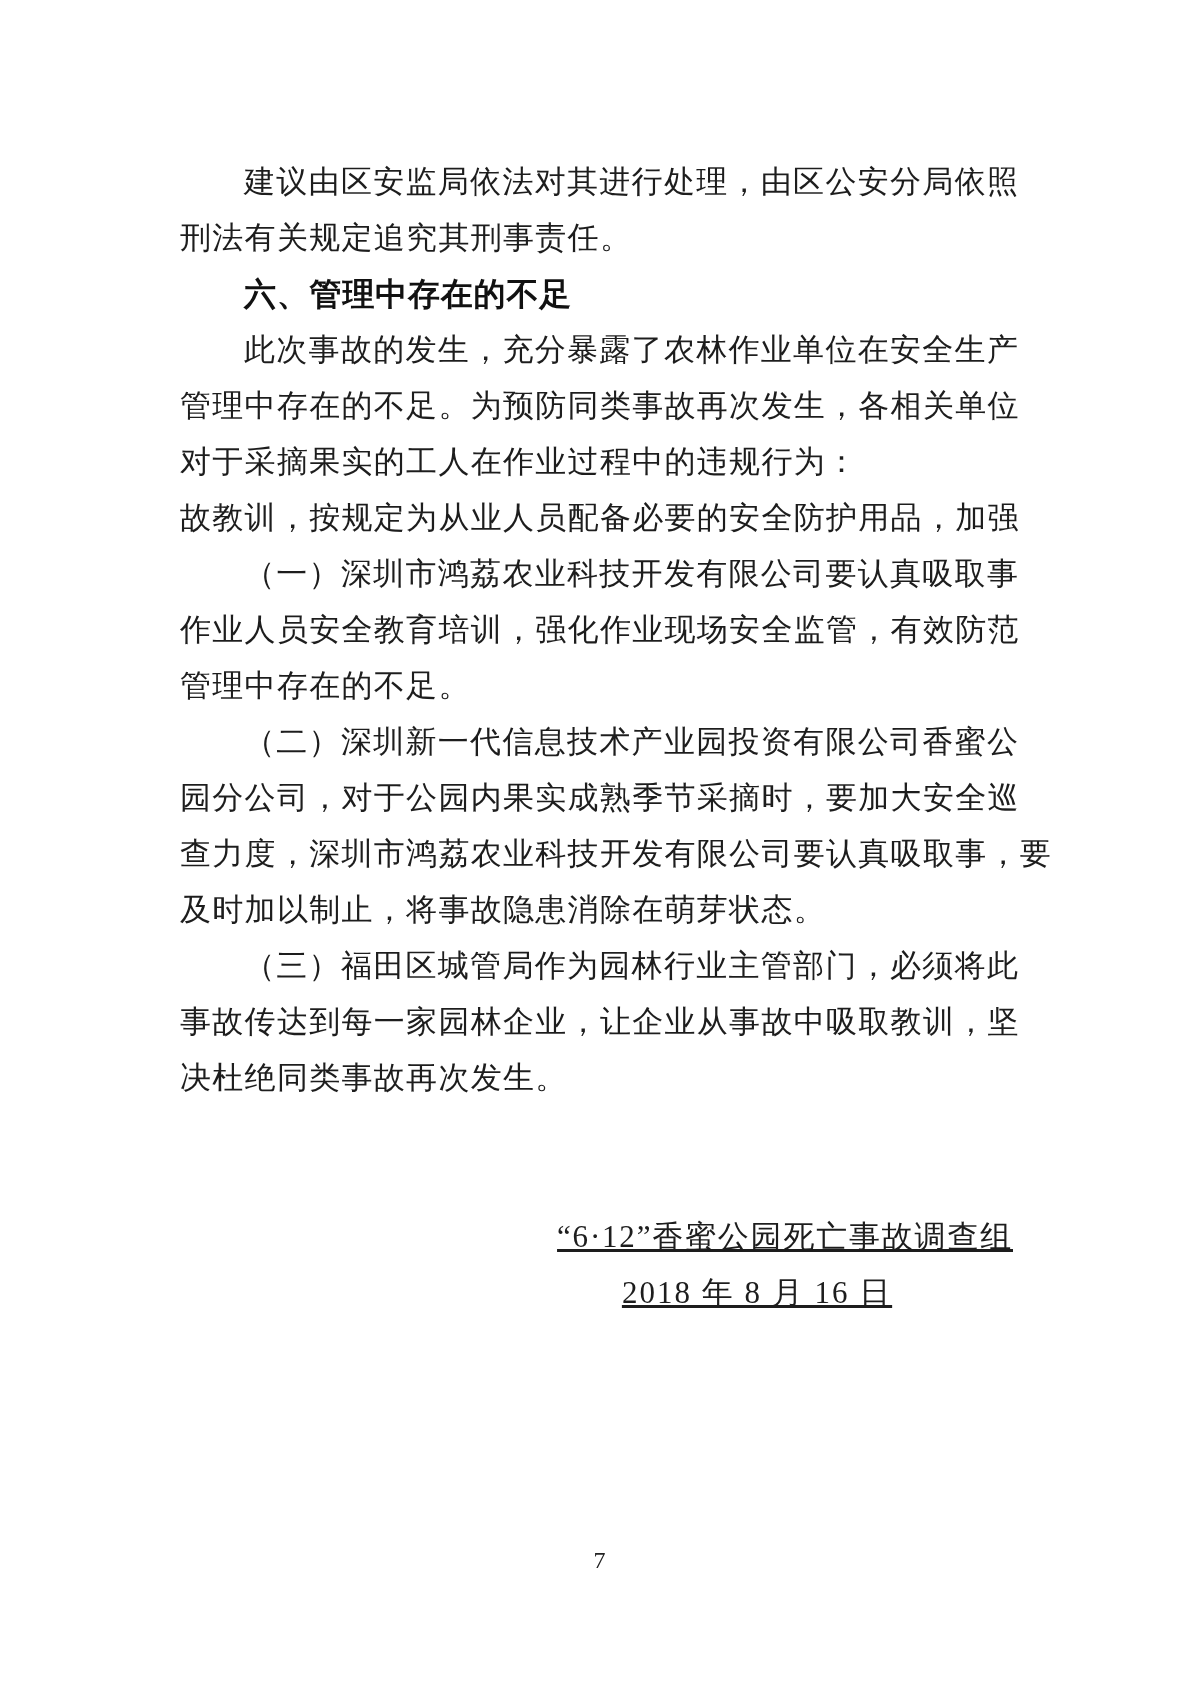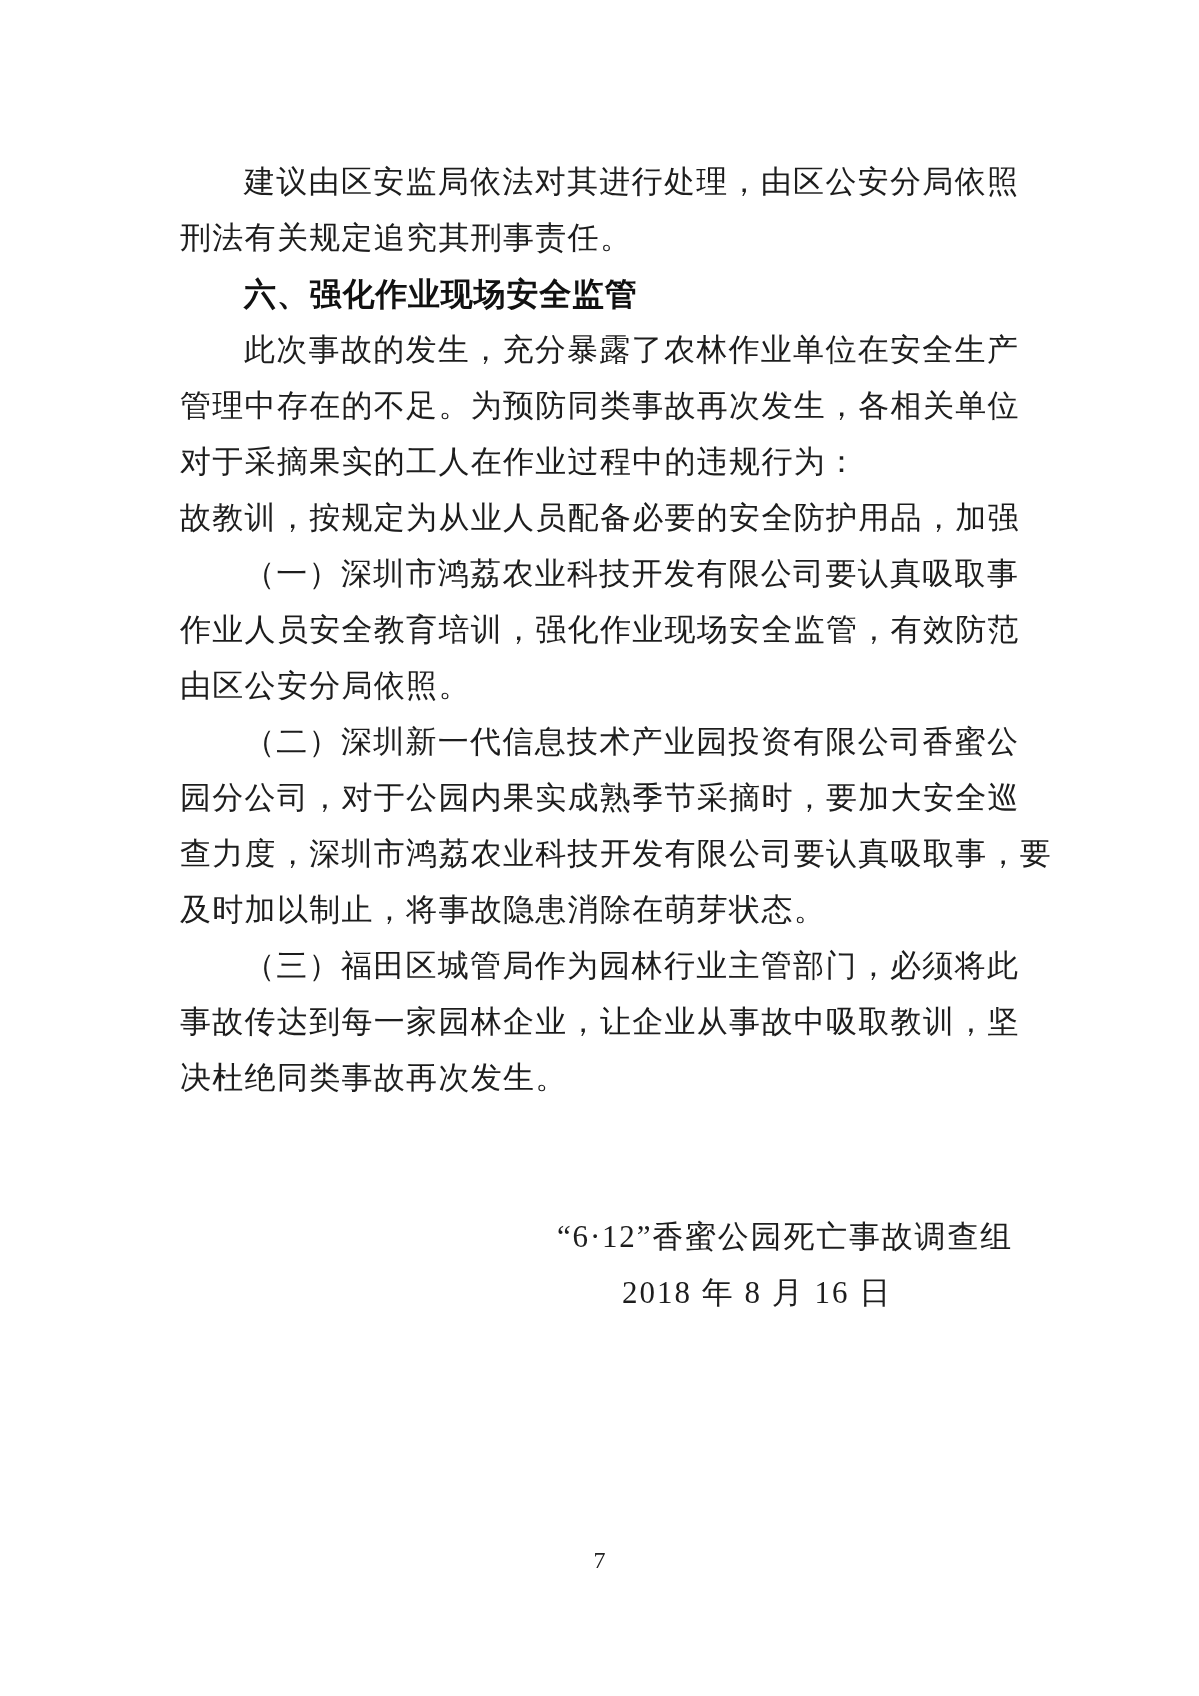--- a/index.html
+++ b/index.html
@@ -47,20 +47,21 @@
     white-space: nowrap;
   }
   .signature {
     position: absolute;
     top: 1209px;
     right: 186px;
     font-size: 31px;
     line-height: 56px;
     text-align: right;
     letter-spacing: 1.8px;
+    text-decoration: underline;
   }
   .signature .sig-org {
     display: block;
     white-space: nowrap;
   }
   .signature .sig-date {
     display: block;
     white-space: nowrap;
     margin-right: 56px;
     letter-spacing: 2px;
@@ -80,33 +81,33 @@
 </head>
 <body>
 
 <main class="doc-body">
 
   <p class="para">
     <span class="line indent">建议由区安监局依法对其进行处理，由区公安分局依照</span>
     <span class="line">刑法有关规定追究其刑事责任。</span>
   </p>
 
-  <h2 class="heading">六、强化作业现场安全监管</h2>
+  <h2 class="heading">六、管理中存在的不足</h2>
 
   <p class="para">
     <span class="line indent">此次事故的发生，充分暴露了农林作业单位在安全生产</span>
     <span class="line">管理中存在的不足。为预防同类事故再次发生，各相关单位</span>
     <span class="line">对于采摘果实的工人在作业过程中的违规行为：</span>
   </p>
 
   <p class="para">
     <span class="line">故教训，按规定为从业人员配备必要的安全防护用品，加强</span>
     <span class="line indent">（一）深圳市鸿荔农业科技开发有限公司要认真吸取事</span>
     <span class="line">作业人员安全教育培训，强化作业现场安全监管，有效防范</span>
-    <span class="line">由区公安分局依照。</span>
+    <span class="line">管理中存在的不足。</span>
   </p>
 
   <p class="para">
     <span class="line indent">（二）深圳新一代信息技术产业园投资有限公司香蜜公</span>
     <span class="line">园分公司，对于公园内果实成熟季节采摘时，要加大安全巡</span>
     <span class="line">查力度，深圳市鸿荔农业科技开发有限公司要认真吸取事，要</span>
     <span class="line">及时加以制止，将事故隐患消除在萌芽状态。</span>
   </p>
 
   <p class="para">

